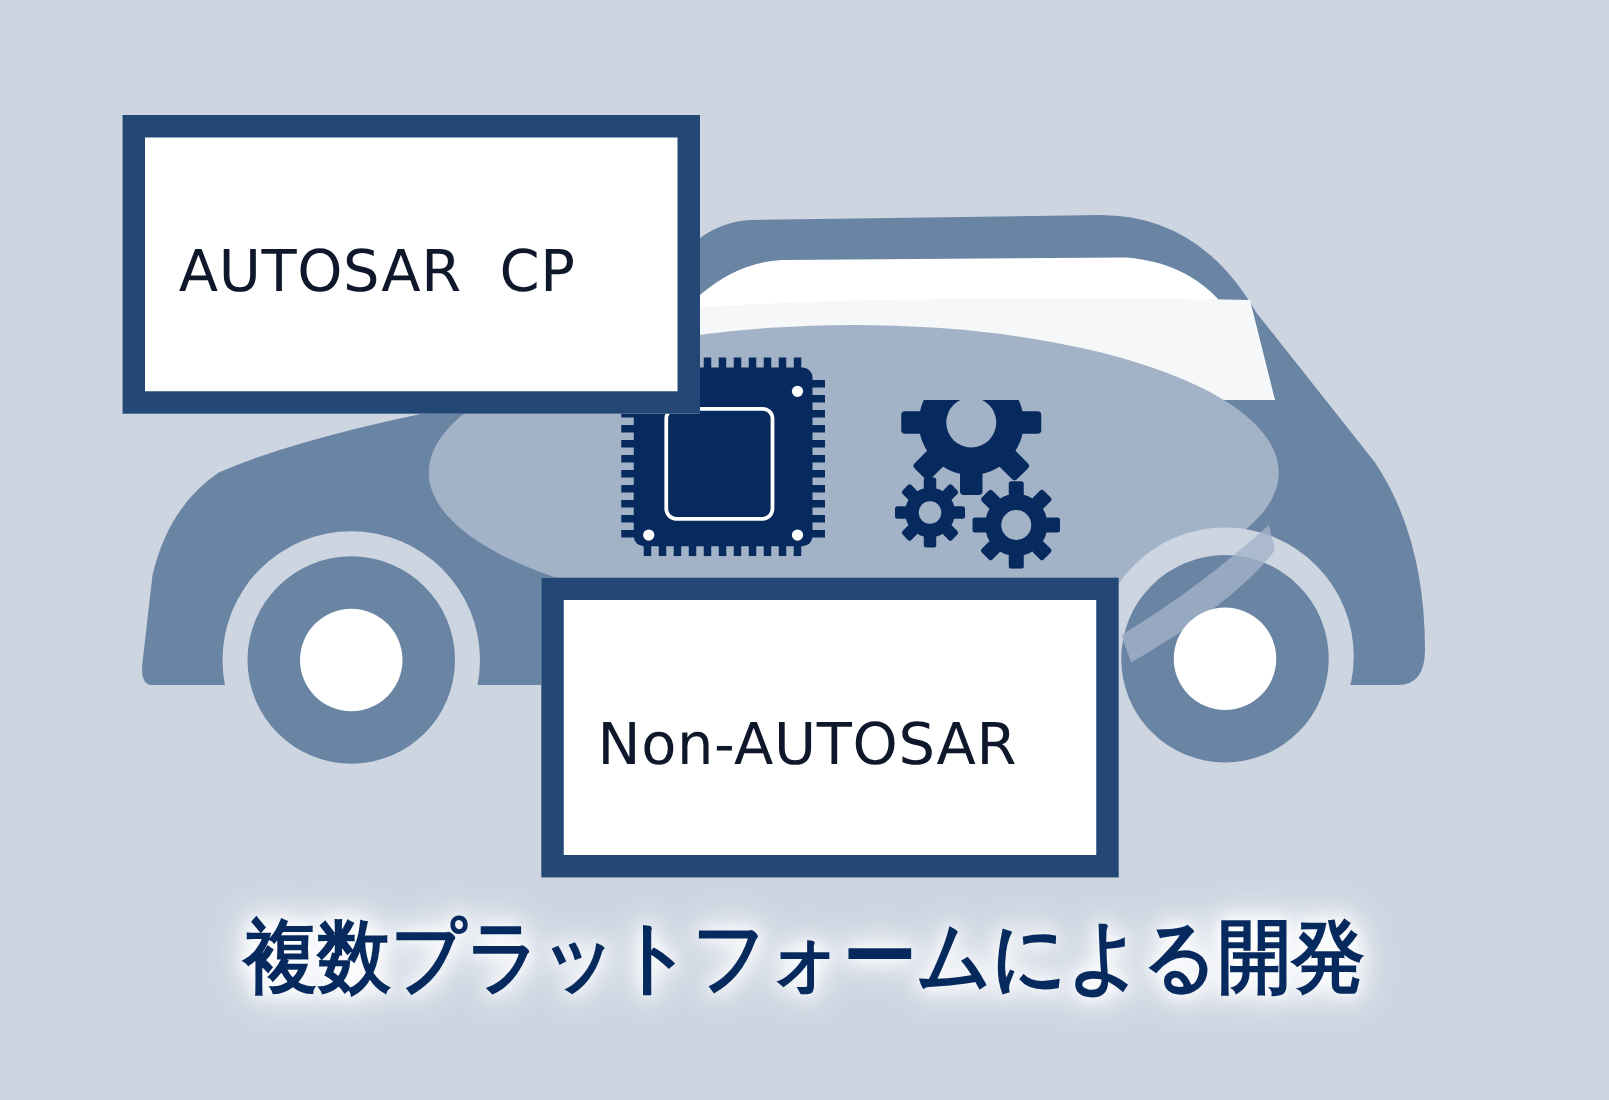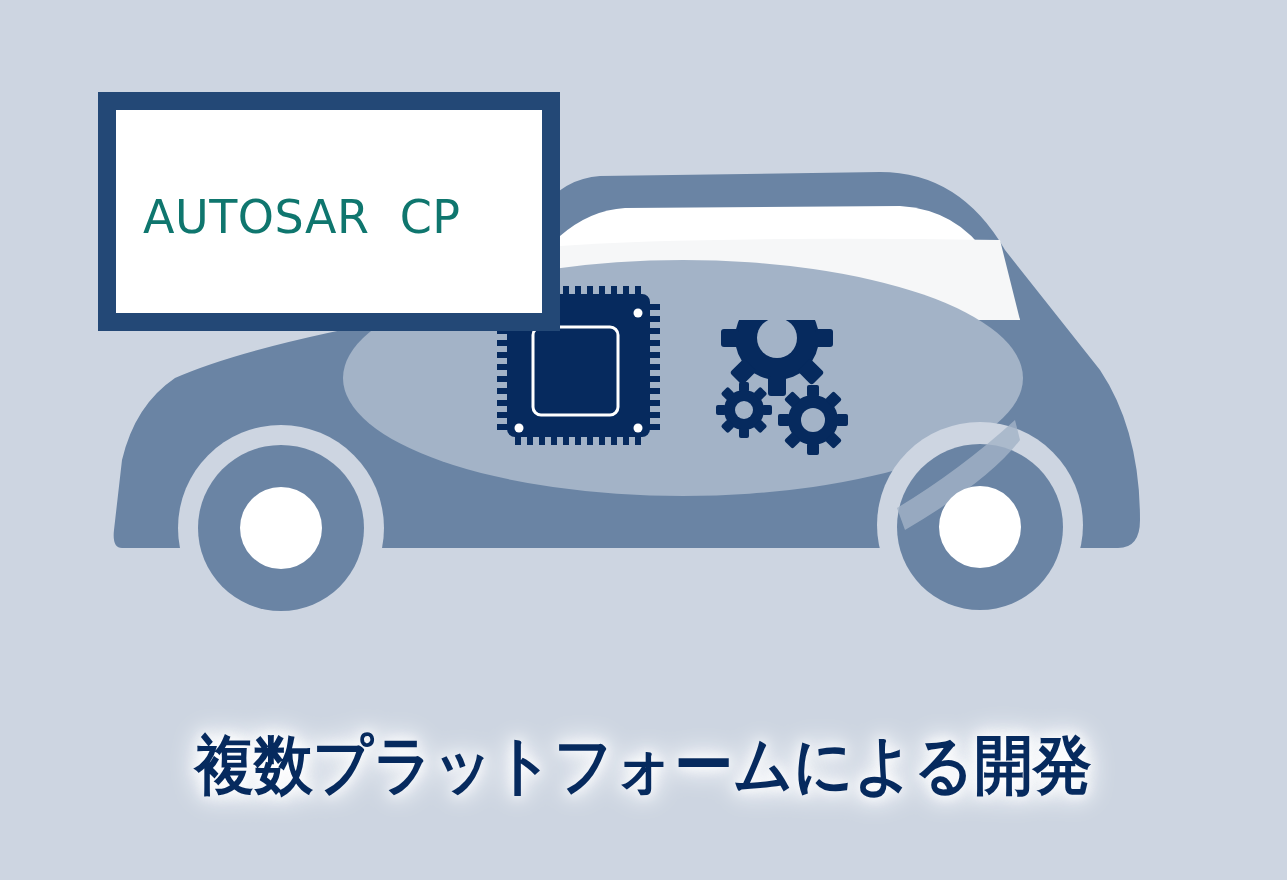--- a/index.html
+++ b/index.html
@@ -12,21 +12,21 @@
   .stage { position: absolute; left: 0; top: 0; width: 1287px; height: 880px; }
   .car-svg { position: absolute; left: 0; top: 0; }
   .box {
     position: absolute;
     background: #ffffff;
     border: 18px solid #234876;
     box-sizing: border-box;
   }
   .box-label {
     position: absolute;
-    color: #0f766e;
+    color: #0f172a;
     font-family: "DejaVu Sans", "Liberation Sans", sans-serif;
     font-size: 46px;
     letter-spacing: 0.5px;
     white-space: pre;
     line-height: 1;
   }
   #box-cp { left: 98px; top: 92px; width: 462px; height: 239px; }
   #box-cp .box-label { left: 27px; top: 84px; }
   #box-ap { left: 715px; top: 93px; width: 462px; height: 239px; }
   #box-ap .box-label { left: 26px; top: 86px; }
@@ -186,15 +186,18 @@
         <circle r="12" fill="#a3b3c7"></circle>
       </g>
     </g>
   </svg>
 
   <div class="box" id="box-cp">
     <span class="box-label">AUTOSAR  CP</span>
   </div>
 
 
+  <div class="box" id="box-non">
+    <span class="box-label">Non-AUTOSAR</span>
+  </div>
 
   <div class="caption">複数プラットフォームによる開発</div>
 </div>
 
 </body></html>

